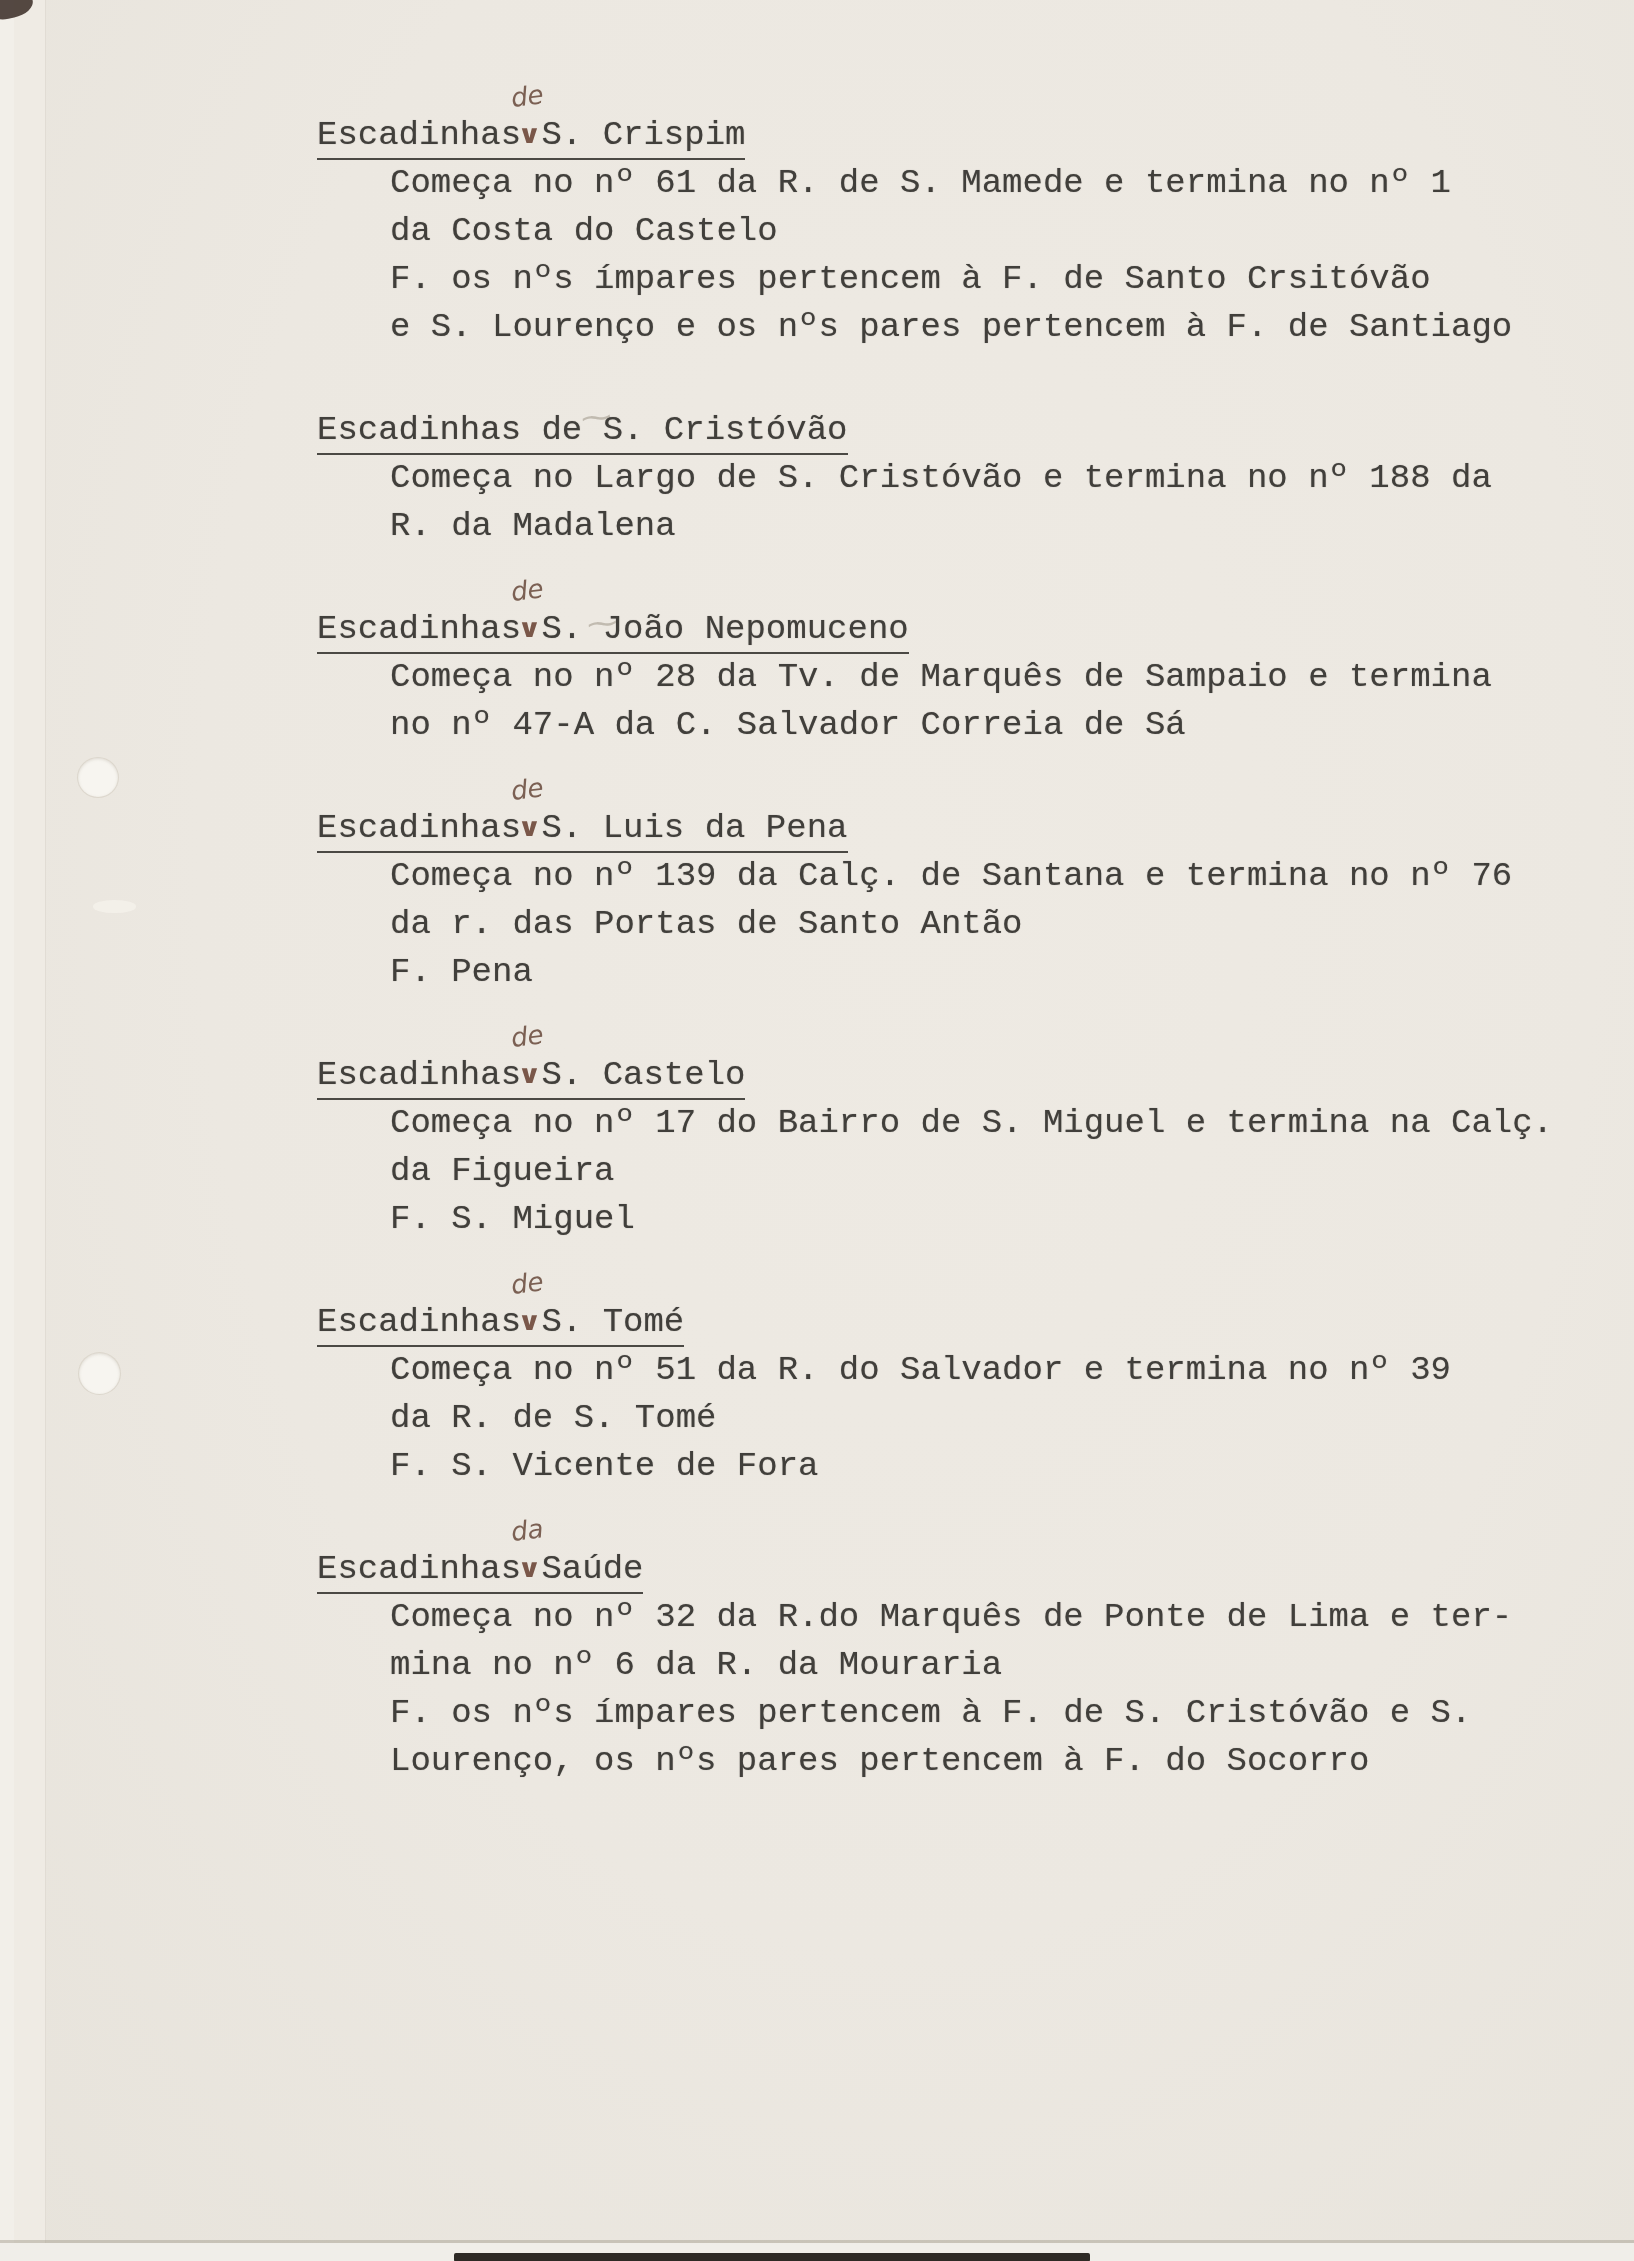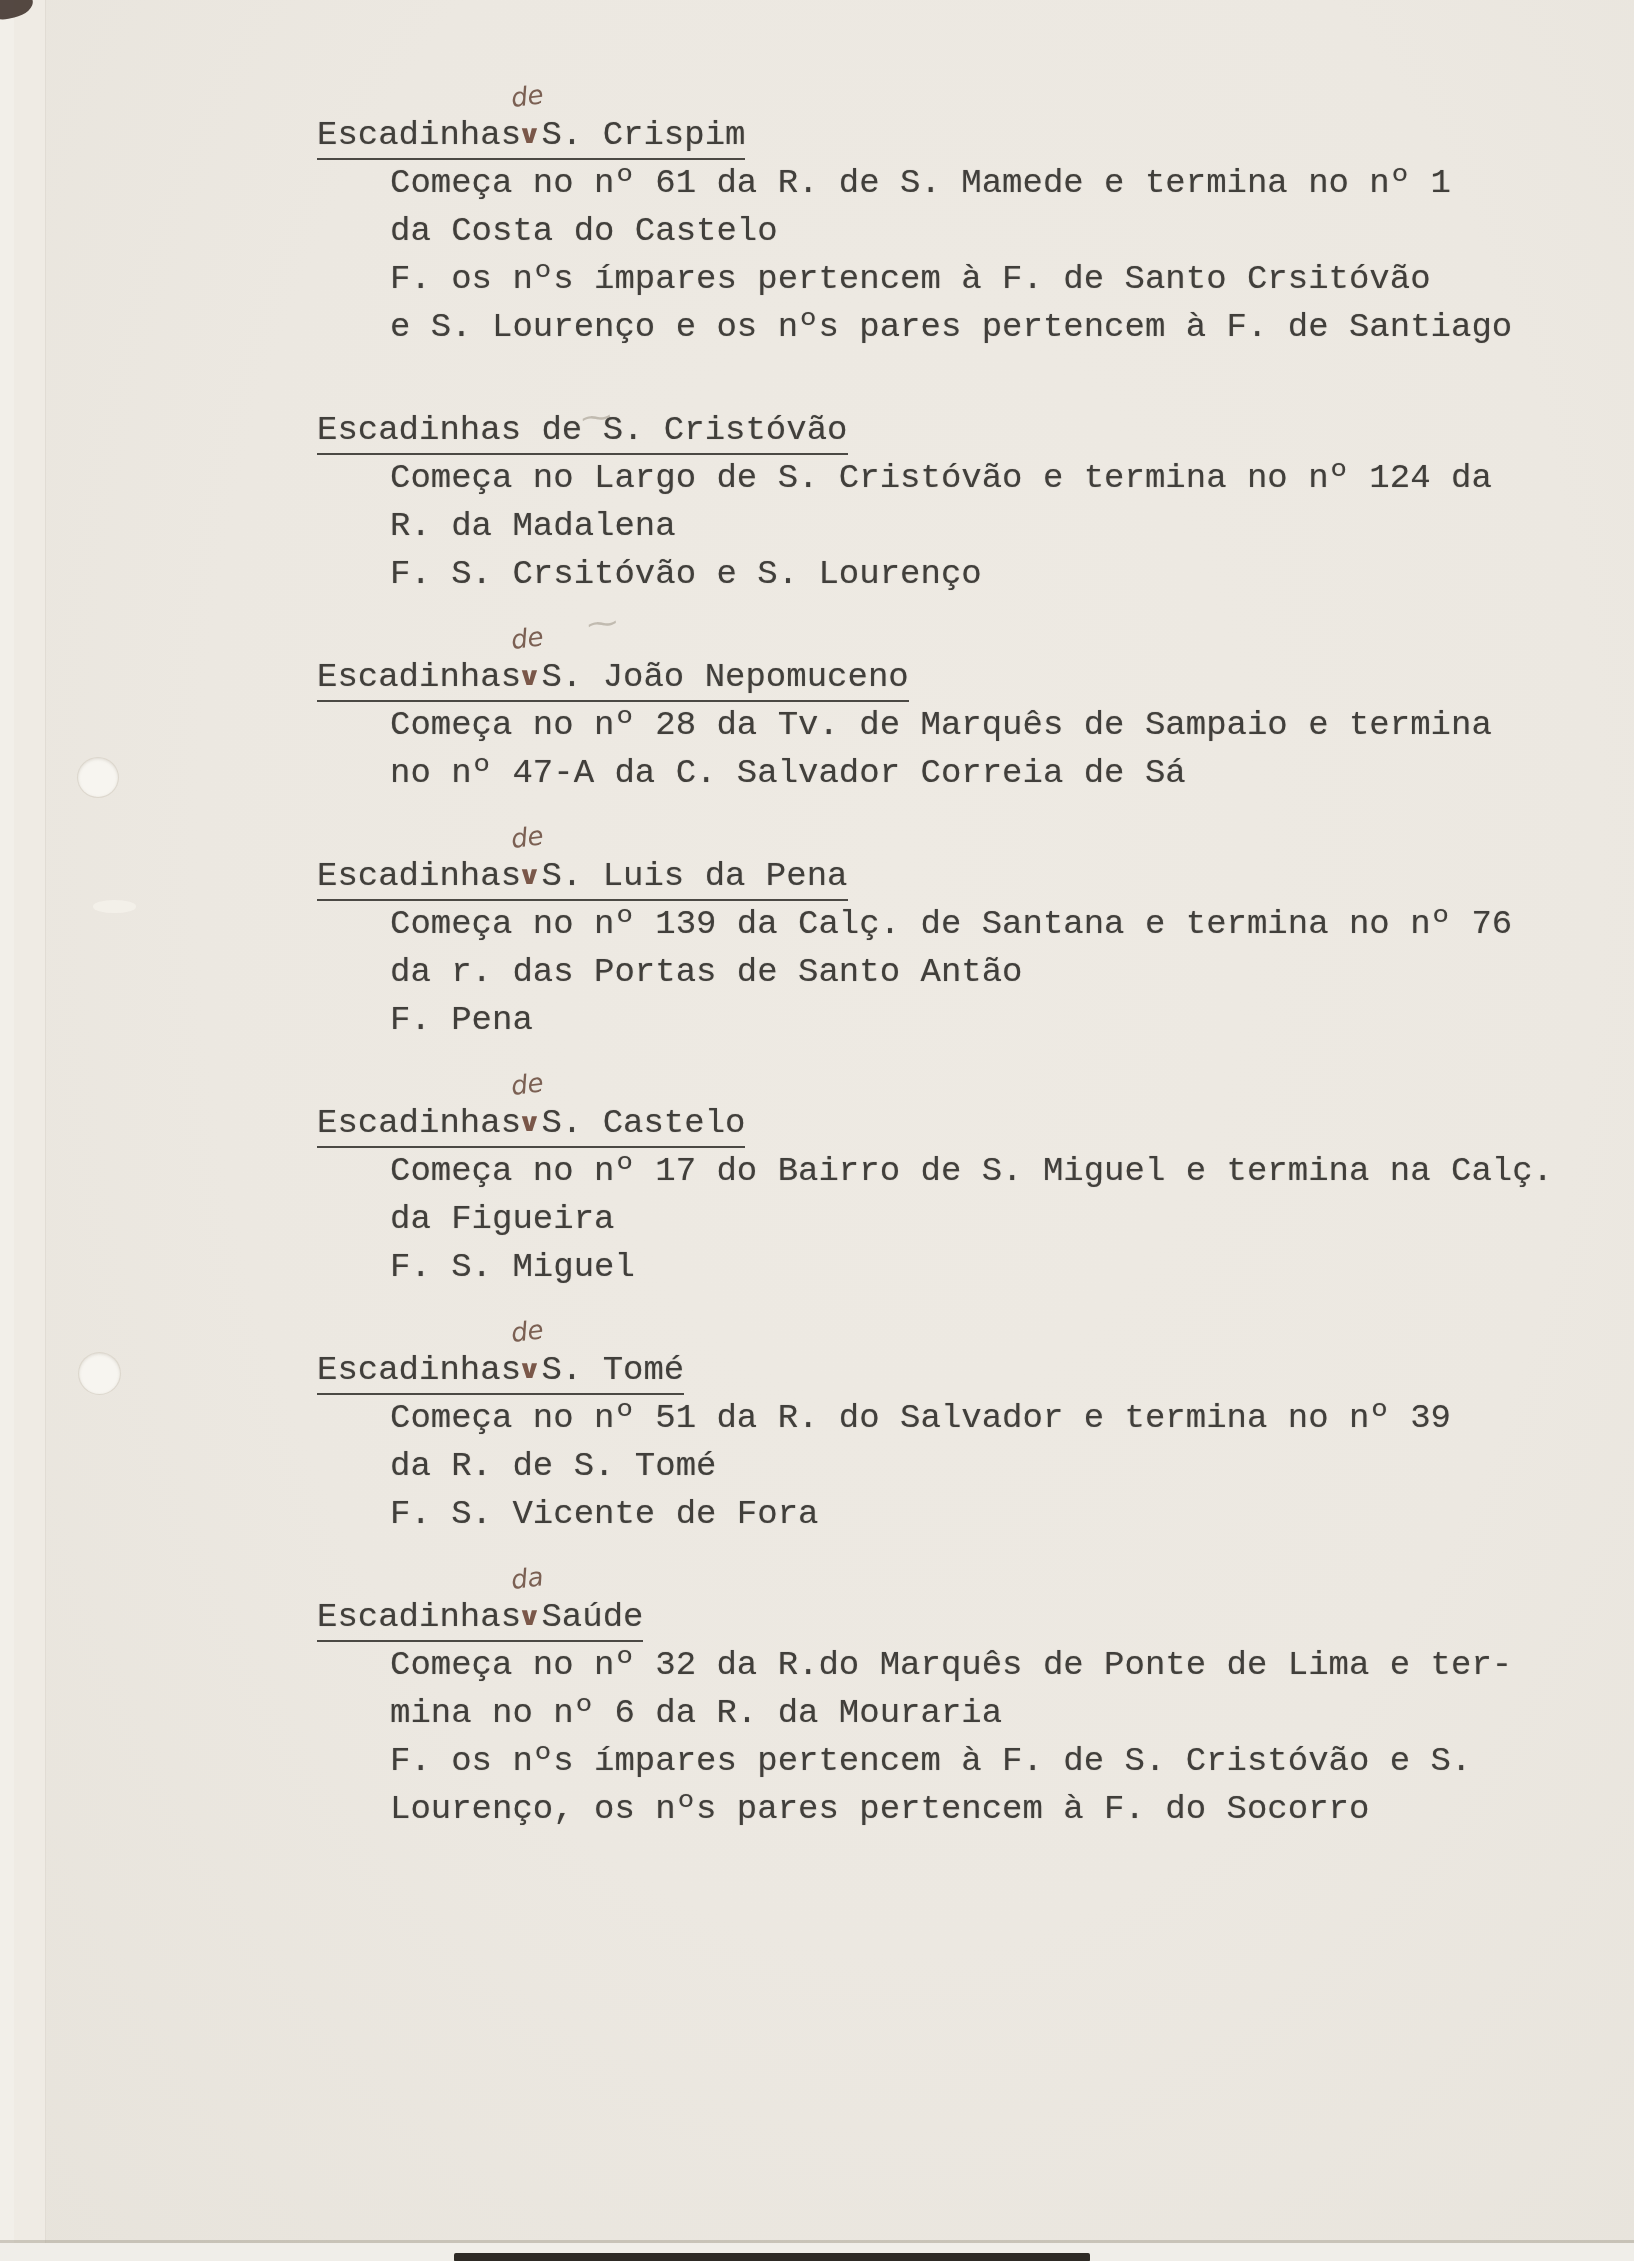--- a/index.html
+++ b/index.html
@@ -92,23 +92,22 @@
   <section class="entry">
     <h2 class="heading"><span class="u"><span class="h-start">Escadinhas</span><span class="ins-anchor"><span class="hw-ins">de</span><span class="hw-caret">∨</span></span><span class="h-end">S. Crispim</span></span></h2>
   <p class="line">Começa no nº 61 da R. de S. Mamede e termina no nº 1</p>
         <p class="line">da Costa do Castelo</p>
         <p class="line">F. os nºs ímpares pertencem à F. de Santo Crsitóvão</p>
         <p class="line">e S. Lourenço e os nºs pares pertencem à F. de Santiago</p>
       </section>
 
   <section class="entry">
     <h2 class="heading"><span class="u"><span class="h-start">Escadinhas de S. Cristóvão</span><span class="h-end"></span></span></h2>
-  <p class="line">Começa no Largo de S. Cristóvão e termina no nº 124 da</p>
+  <p class="line">Começa no Largo de S. Cristóvão e termina no nº 188 da</p>
         <p class="line">R. da Madalena</p>
-        <p class="line">F. S. Crsitóvão e S. Lourenço</p>
       </section>
 
   <section class="entry">
     <h2 class="heading"><span class="u"><span class="h-start">Escadinhas</span><span class="ins-anchor"><span class="hw-ins">de</span><span class="hw-caret">∨</span></span><span class="h-end">S. João Nepomuceno</span></span></h2>
   <p class="line">Começa no nº 28 da Tv. de Marquês de Sampaio e termina</p>
         <p class="line">no nº 47-A da C. Salvador Correia de Sá</p>
       </section>
 
   <section class="entry">
     <h2 class="heading"><span class="u"><span class="h-start">Escadinhas</span><span class="ins-anchor"><span class="hw-ins">de</span><span class="hw-caret">∨</span></span><span class="h-end">S. Luis da Pena</span></span></h2>

